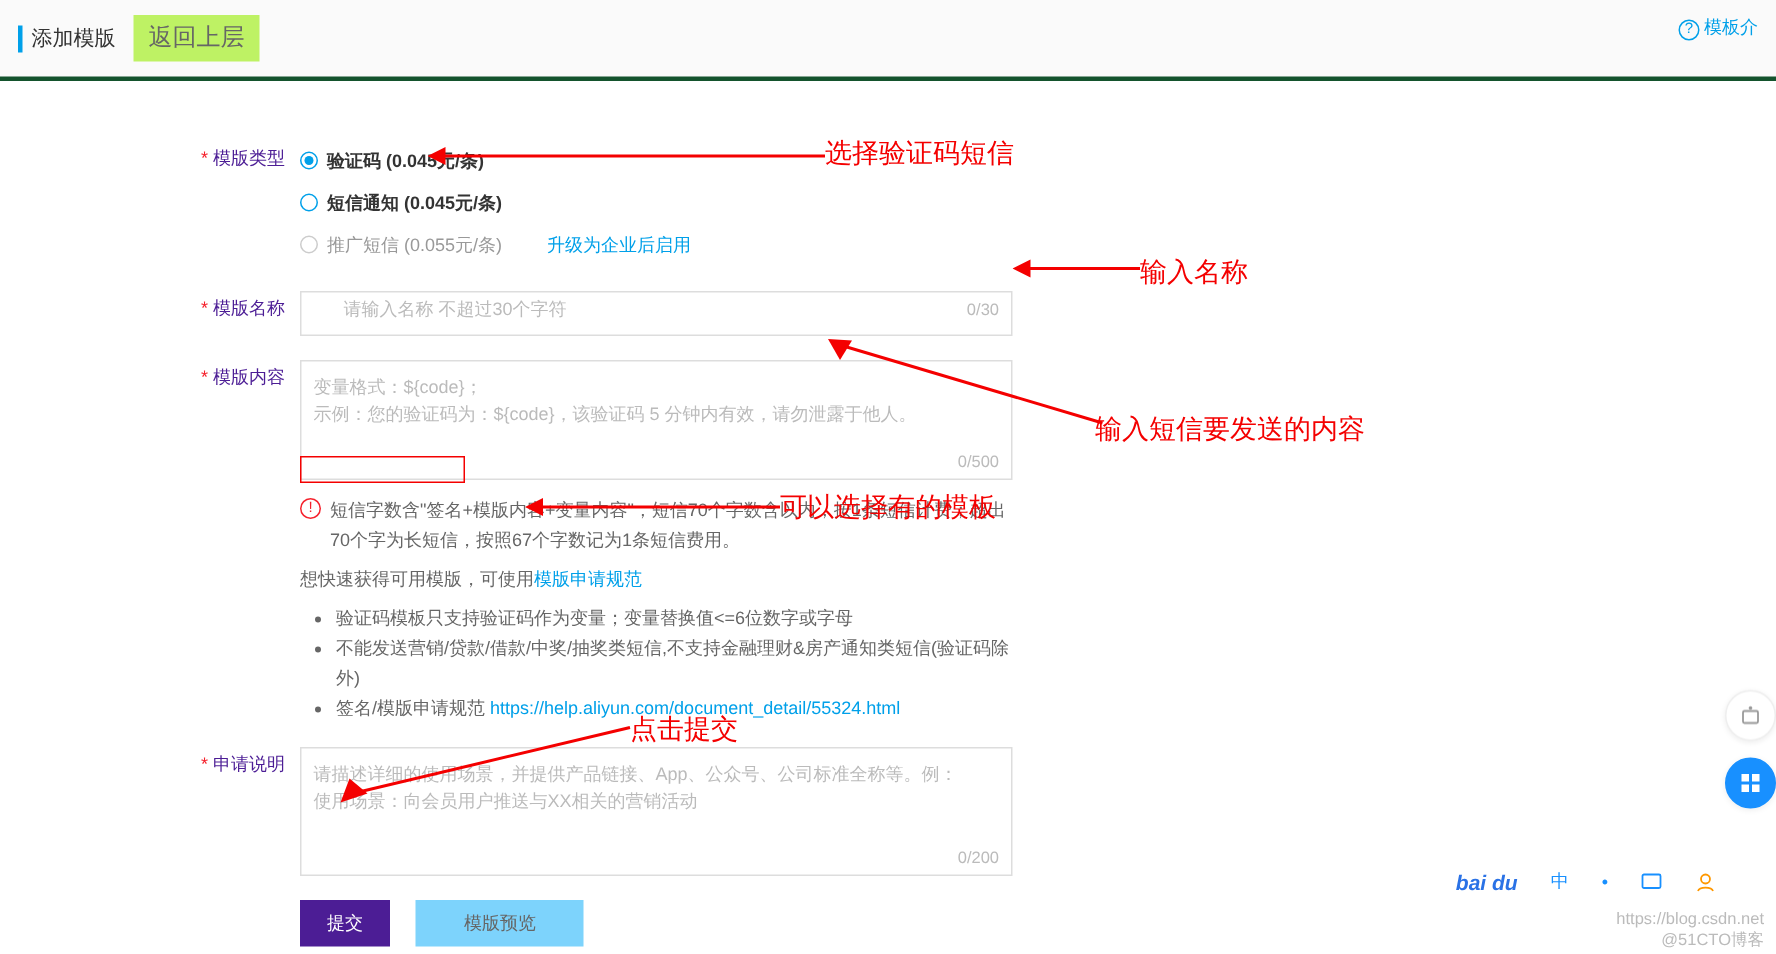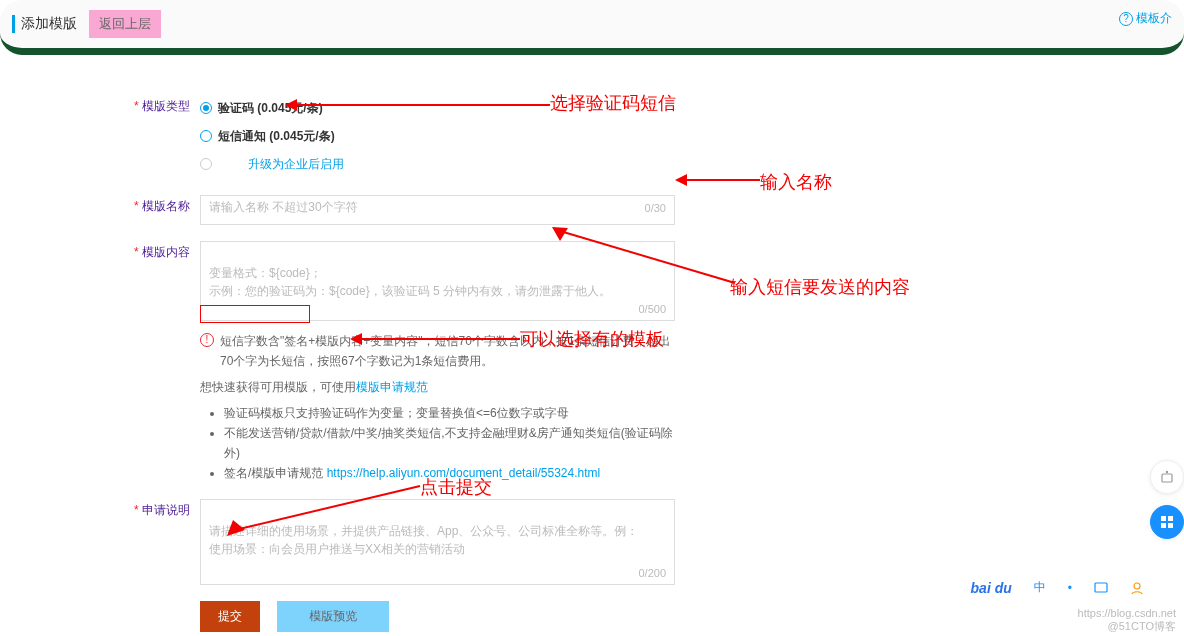--- a/index.html
+++ b/index.html
@@ -6,38 +6,37 @@
     body {
       font-family: "Helvetica Neue", Arial, "PingFang SC", "Microsoft YaHei", sans-serif;
       font-size: 12px;
       color: #333;
       background: #fff;
     }
     .header {
       display: flex;
       align-items: center;
       padding: 10px 12px;
-      border-bottom: 7px solid #14532d;
+      border-bottom: 3px solid #14532d;
       background: #fafafa;
       position: relative;
-      border-radius: 22px;
     }
     .header-title {
       font-size: 14px;
       color: #333;
       padding-left: 6px;
       border-left: 3px solid #00a0e9;
       margin-right: 12px;
     }
     .header-back {
-      background: #f9a8d4;
+      background: #bef264;
       border: none;
       padding: 5px 10px;
       color: #666;
-      font-size: 13px;
+      font-size: 16px;
       cursor: pointer;
       text-align: right;
     }
     .header-right {
       position: absolute;
       right: 12px;
       top: 10px;
       color: #00a0e9;
       font-size: 12px;
     }
@@ -102,33 +101,33 @@
     }
     .text-input {
       width: 475px;
       height: 30px;
       border: 1px solid #ddd;
       padding: 4px 8px;
       font-size: 12px;
       position: relative;
     }
     .text-input input {
-      border:none;outline:none;width:80%;font-size:12px;color:#737373;
+      border:none;outline:none;width:80%;font-size:12px;color:#737373;margin-left:20px;
     }
     .text-input input::placeholder { color:#bbb; }
     .counter {
       position: absolute;
       right: 8px; top: 6px;
       color: #bbb;
       font-size: 11px;
     }
     .textarea-box {
       width: 475px;
       border: 1px solid #ddd;
-      padding: 22px 8px;
+      padding: 8px 8px;
       position: relative;
     }
     .textarea-box.h80 { height: 80px; }
     .textarea-box.h86 { height: 86px; }
     .ta-placeholder { color: #bbb; font-size: 12px; line-height: 18px; }
     .ta-counter {
       position: absolute;
       right: 8px; bottom: 5px;
       color: #bbb; font-size: 11px;
     }
@@ -152,21 +151,21 @@
     }
     .warn-body { color:#666; }
     .info-quick { margin-bottom:6px; }
     .link { color:#00a0e9; cursor: pointer; }
     ul.bullets {
       list-style: disc; padding-left: 24px; color:#666;
     }
     ul.bullets li { line-height: 20px; }
     .btn-row { padding-left: 80px; }
     .btn-primary {
-      background: #c2410c;
+      background: #4c1d95;
       border: none;
       color: #fff;
       padding: 7px 18px;
       font-size: 12px;
       margin-right: 14px;
       cursor: pointer;
     }
     .btn-secondary {
       background: #7dd3fc;
       border: none;
@@ -230,20 +229,21 @@
       <div class="radio-item">
         <span class="radio checked"></span>
         <span class="radio-label radio-price">验证码 (0.045元/条)</span>
       </div>
       <div class="radio-item">
         <span class="radio"></span>
         <span class="radio-label radio-price">短信通知 (0.045元/条)</span>
       </div>
       <div class="radio-item">
         <span class="radio gray"></span>
+        <span class="radio-label" style="color:#999">推广短信 (0.055元/条)</span>
         <span class="radio-hint">升级为企业后启用</span>
       </div>
     </div>
   </div>
 
   <div class="form-row">
     <div class="label">模版名称</div>
     <div class="field">
       <div class="text-input">
         <input placeholder="请输入名称 不超过30个字符" style="">

